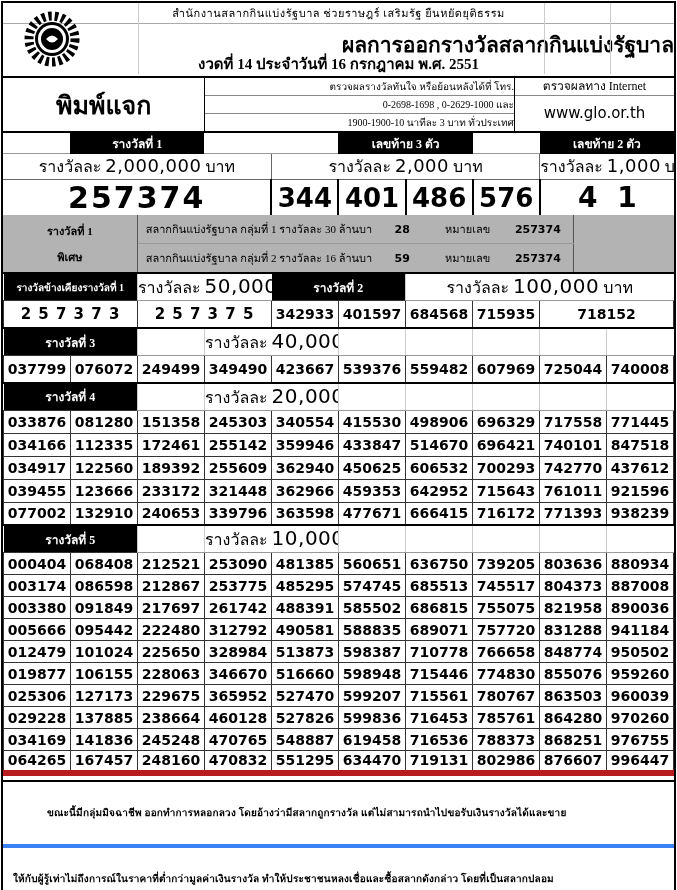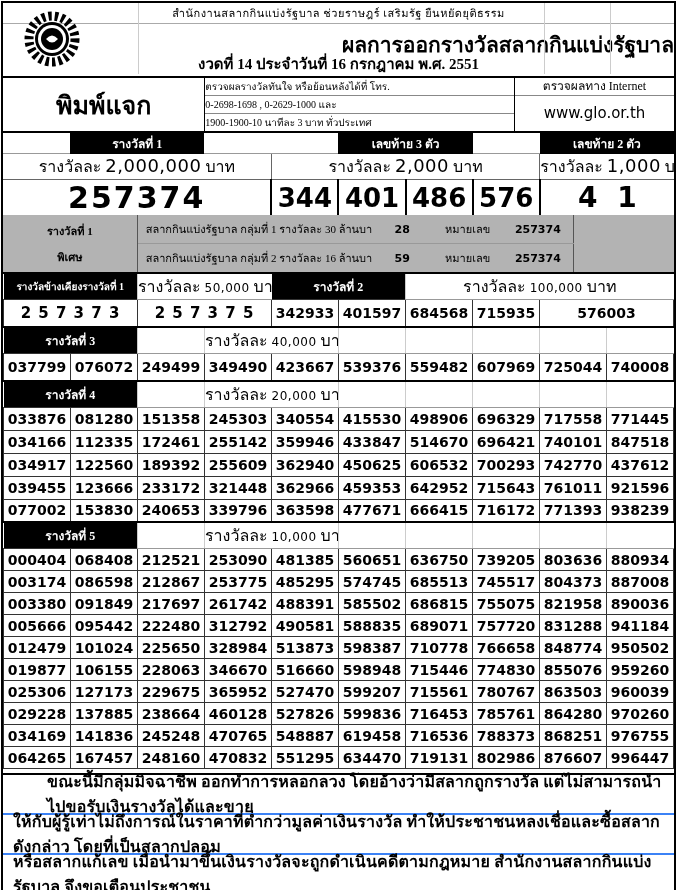--- a/index.html
+++ b/index.html
@@ -15,34 +15,34 @@
   .title-row{display:flex;align-items:flex-end;height:28px;flex-direction:column;}
   .title-row .spacer{flex:0 0 20%;border-bottom:1px solid #bbb;height:27px;}
   .doc-title{flex:1;text-align:center;font-size:21px;font-weight:bold;line-height:28px;}
   .draw-line{height:24px;line-height:24px;text-align:center;font-size:15px;font-weight:bold;}
   .hv{position:absolute;top:0;width:1px;height:71px;background:#ccc;}
   
   .contact-row{display:flex;border-top:2px solid #000;border-bottom:2px solid #000;}
   .c-print{flex:0 0 30%;display:flex;align-items:center;justify-content:center;
            font-size:25px;font-weight:bold;border-right:1px solid #000;}
   .c-phone{flex:0 0 46%;border-right:1px solid #000;}
-  .c-phone .pline{height:17px;line-height:17px;text-align:left;font-size:10px;border-bottom:1px solid #888;}
+  .c-phone .pline{height:17px;line-height:17px;text-align:right;font-size:10px;border-bottom:1px solid #888;}
   .c-phone .pline:last-child{border-bottom:none;}
   .c-net{flex:1;}
   .c-net .ilabel{height:17px;line-height:17px;text-align:center;font-size:12px;border-bottom:1px solid #888;}
   .c-net .iurl{height:34px;line-height:34px;text-align:center;font-size:15px;font-family:"DejaVu Sans",sans-serif;}
   
   table.grid{border-collapse:collapse;table-layout:fixed;width:100%;}
   table.grid td{padding:0;text-align:center;overflow:hidden;white-space:nowrap;}
   .blackbox{background:#000;color:#fff;font-size:12px;font-weight:bold;}
   .blackbox.small{font-size:10px;}
   .plain{border-bottom:1px solid #999;}
   .amt .per,.amt2 .per,.amt .unit,.amt2 .unit{font-size:16px;}
   .amt .val{font-size:18px;font-family:"DejaVu Sans",sans-serif;font-weight:400;letter-spacing:.5px;}
-  .amt2 .val{font-size:12px;font-family:"DejaVu Sans",sans-serif;font-weight:400;letter-spacing:.5px;}
+  .amt2 .val{font-size:20px;font-family:"DejaVu Sans",sans-serif;font-weight:400;letter-spacing:.5px;}
   .t-a .hdr-row td{height:20px;}
   .t-a .amt-row td{height:21px;border-bottom:1px solid #666;}
   .t-a .amt-row td.bl{border-left:1px solid #666;}
   .t-a .big-row td{height:34px;}
   .bignum{font-size:30px;font-weight:bold;font-family:"DejaVu Sans",sans-serif;letter-spacing:2px;}
   .mednum{font-size:26px;font-weight:bold;font-family:"DejaVu Sans",sans-serif;border-left:2px solid #000;margin-left:12px;}
   .bignum2{font-size:28px;font-weight:bold;font-family:"DejaVu Sans",sans-serif;border-left:2px solid #000;word-spacing:10px;}
   
   .t-b{background:#b3b3b3;border-bottom:2px solid #000;}
   .t-b td{height:28px;font-size:11px;}
@@ -58,26 +58,26 @@
   .hdr-row2 td.plain{border-bottom:1px solid #999;border-left:1px solid #ccc;}
   .num{font-size:14px;font-weight:bold;font-family:"DejaVu Sans",sans-serif;border:1px solid #333;}
   .num.sp{font-size:15px;letter-spacing:1px;}
   .t-c tr.num-row td{height:26px;border:1px solid #333;margin-top:41px;}
   .t-c{border-bottom:2px solid #000;}
   .t-d tbody tr{height:27px;}
   .t-d{border-bottom:2px solid #000;}
   .t-e tbody tr{height:23px;}
   .t-e{border-bottom:2px solid #000;}
   .t-f tbody tr{height:22px;}
-  .t-f{border-bottom:1px solid #b91c1c;}
+  .t-f{border-bottom:6px solid #b91c1c;}
   
   .dbl-rule{height:4px;border-bottom:1px solid #000;}
   .warning{border-top:1px solid #000;}
-  .wline{height:30px;display:flex;align-items:center;font-size:16px;font-weight:bold;
-         padding:4px 10px;border-bottom:2px solid #3b82f6;letter-spacing:.2px;}
+  .wline{height:30px;display:flex;align-items:center;font-size:10px;font-weight:bold;
+         padding:16px 10px;border-bottom:4px solid #3b82f6;letter-spacing:.2px;}
   .wline.indent{padding-left:44px;}
 </style>
 </head>
 <body>
 
 <div class="sheet">
 
   <div class="header">
     <div class="hv" style="left:135px;"></div>
     <div class="hv" style="left:541px;"></div>
@@ -204,21 +204,21 @@
         <span class="unit">บาท</span>
       </td>
     </tr>
     <tr class="num-row">
       <td colspan="2" class="num sp">2 5 7 3 7 3</td>
       <td colspan="2" class="num sp">2 5 7 3 7 5</td>
       <td class="num">342933</td>
       <td class="num">401597</td>
       <td class="num">684568</td>
       <td class="num">715935</td>
-      <td colspan="2" class="num">576003</td>
+      <td colspan="2" class="num">718152</td>
     </tr>
   </tbody>
     </table>
 
   <table class="grid t-d">
     <colgroup>
         <col span="10" style="width:10%">
       </colgroup>
     <thead>
       <tr class="hdr-row2">
@@ -316,21 +316,21 @@
           <td class="num">321448</td>
           <td class="num">362966</td>
           <td class="num">459353</td>
           <td class="num">642952</td>
           <td class="num">715643</td>
           <td class="num">761011</td>
           <td class="num">921596</td>
         </tr>
         <tr>
           <td class="num">077002</td>
-          <td class="num">153830</td>
+          <td class="num">132910</td>
           <td class="num">240653</td>
           <td class="num">339796</td>
           <td class="num">363598</td>
           <td class="num">477671</td>
           <td class="num">666415</td>
           <td class="num">716172</td>
           <td class="num">771393</td>
           <td class="num">938239</td>
         </tr>
       </tbody>

